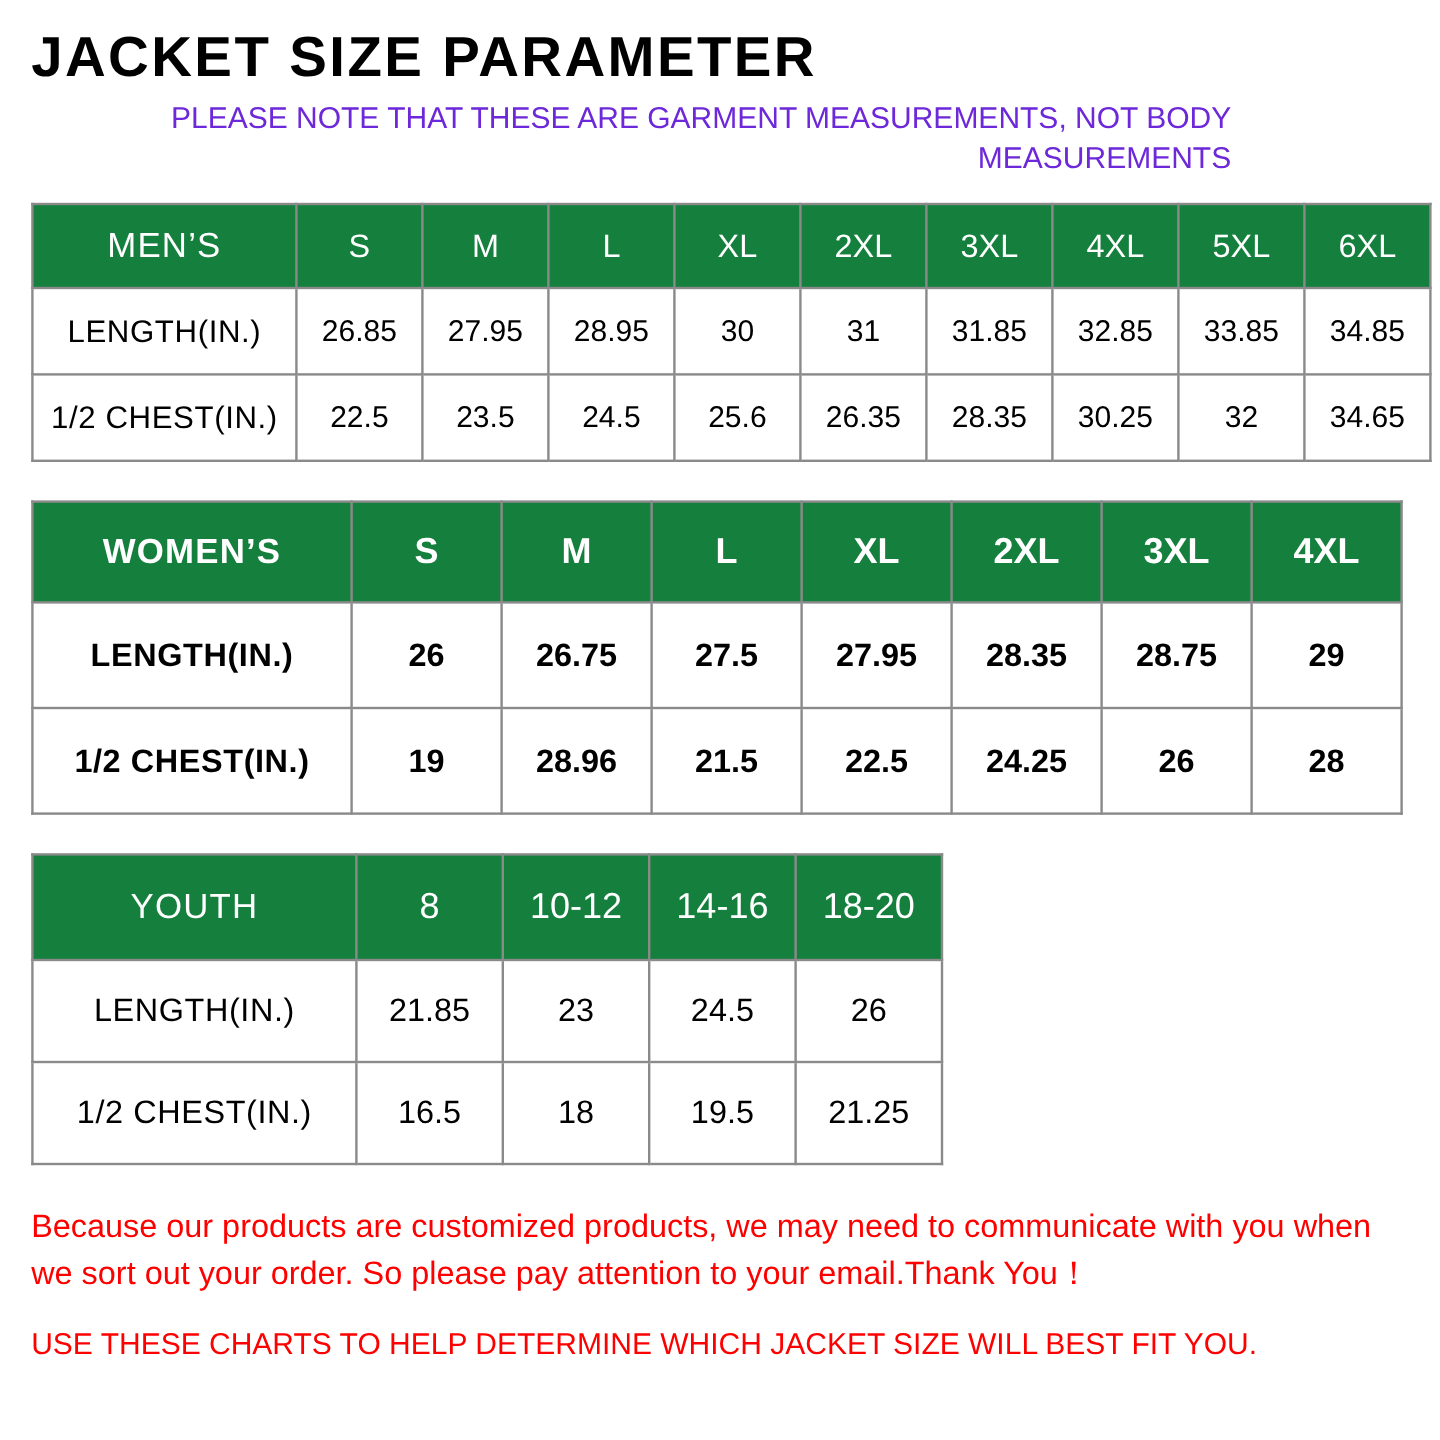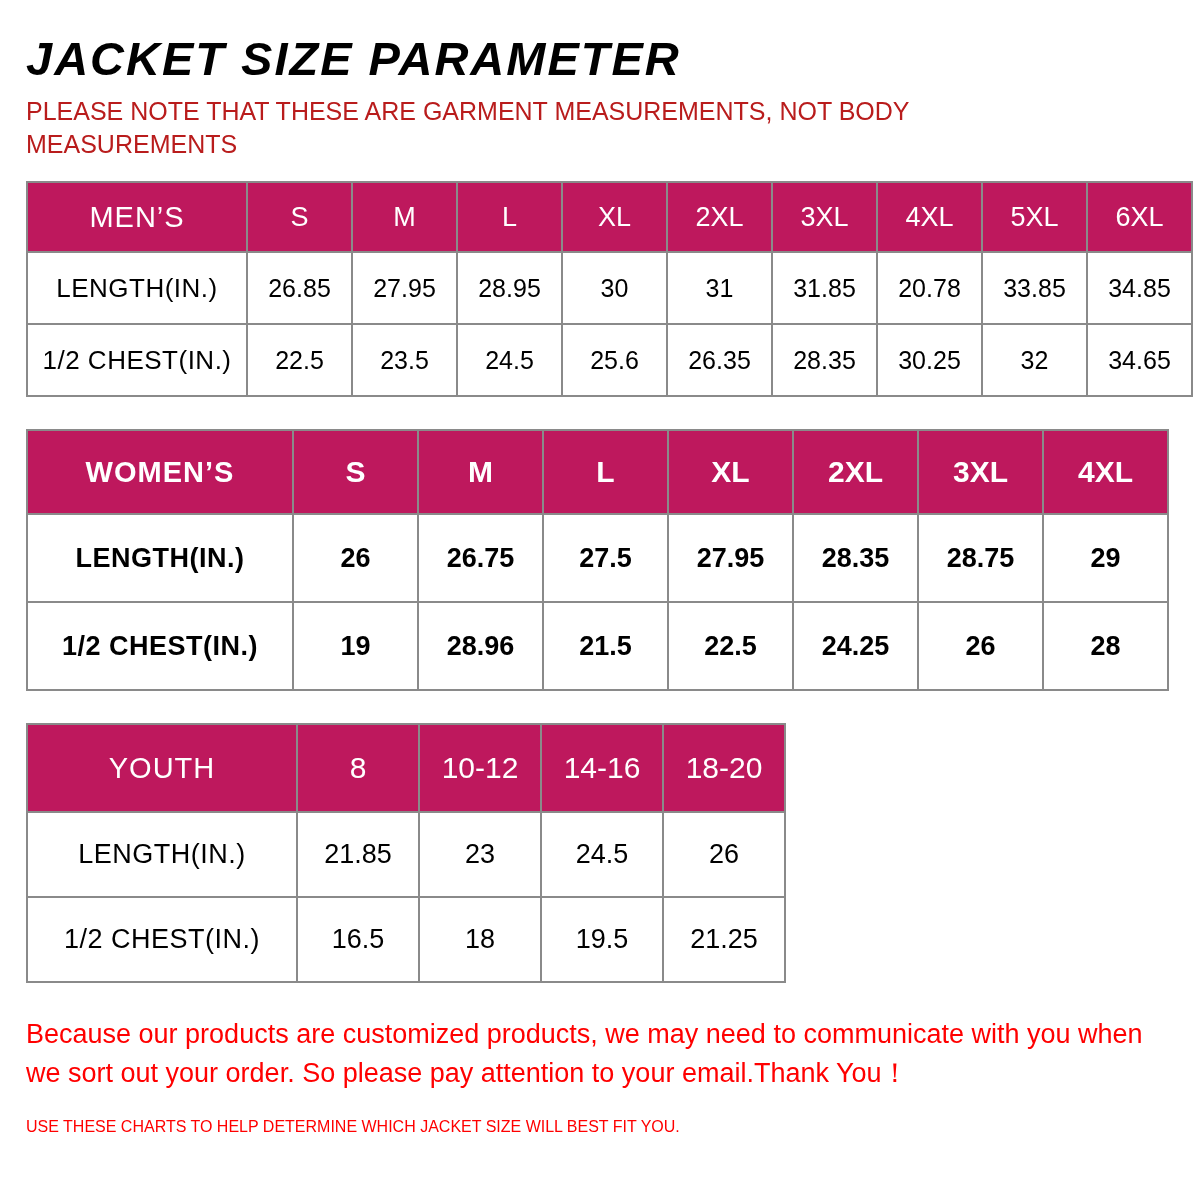--- a/index.html
+++ b/index.html
@@ -19,47 +19,47 @@
     height: 1200px;
     box-sizing: border-box;
     padding: 22px 26px 0 26px;
     position: relative;
   }
   .title {
     font-size: 47px;
     font-weight: bold;
     letter-spacing: 2px;
     line-height: 1.05;
-    margin: 12px 0 12px 0;
+    margin: 0 0 12px 0;
     color: #000000;
-    font-style: italic;
   }
   .note {
-    color: #b91c1c;
+    color: #6d28d9;
     font-size: 25px;
     line-height: 1.32;
     margin: 0 0 20px 0;
     max-width: 1000px;
+    text-align: right;
   }
   table.size-table {
     border-collapse: collapse;
     table-layout: fixed;
     margin-bottom: 32px;
   }
   table.size-table td {
     border: 2px solid #8a8a8a;
     text-align: center;
     vertical-align: middle;
     font-size: 25px;
     color: #000000;
     background: #ffffff;
     padding: 0;
   }
   table.size-table tr.header-row td {
-    background: #be185d;
+    background: #15803d;
     color: #ffffff;
     border-color: #8a8a8a;
   }
   table.size-table tr.header-row td.cat {
     font-size: 29px;
     letter-spacing: 1px;
   }
   table.size-table td.rowlabel {
     font-size: 26px;
     letter-spacing: 0.5px;
@@ -98,21 +98,21 @@
   }
   .footer-main {
     color: #ff0000;
     font-size: 27px;
     line-height: 1.45;
     margin: 0 0 22px 0;
     max-width: 1120px;
   }
   .footer-sub {
     color: #ff0000;
-    font-size: 16px;
+    font-size: 25px;
     line-height: 1.35;
     margin: 0;
     max-width: 1120px;
   }
 </style>
 </head>
 <body>
 
 <div class="page">
 
@@ -135,21 +135,21 @@
         <td class="datacell">6XL</td>
       </tr>
       <tr>
         <td class="rowlabel">LENGTH(IN.)</td>
         <td class="datacell">26.85</td>
         <td class="datacell">27.95</td>
         <td class="datacell">28.95</td>
         <td class="datacell">30</td>
         <td class="datacell">31</td>
         <td class="datacell">31.85</td>
-        <td class="datacell">20.78</td>
+        <td class="datacell">32.85</td>
         <td class="datacell">33.85</td>
         <td class="datacell">34.85</td>
       </tr>
       <tr>
         <td class="rowlabel">1/2 CHEST(IN.)</td>
         <td class="datacell">22.5</td>
         <td class="datacell">23.5</td>
         <td class="datacell">24.5</td>
         <td class="datacell">25.6</td>
         <td class="datacell">26.35</td>

